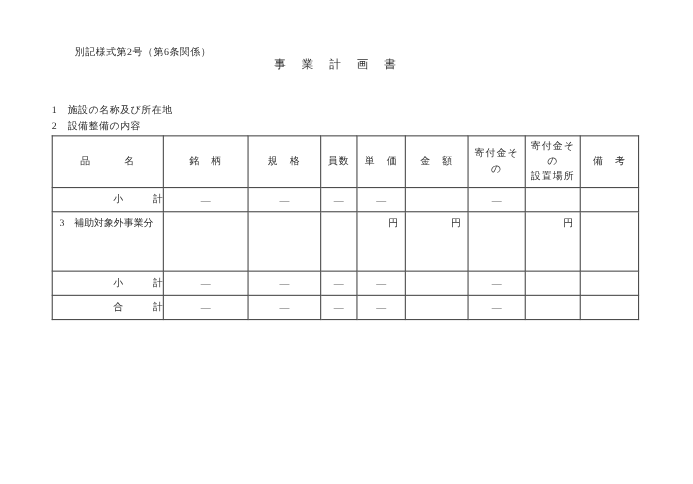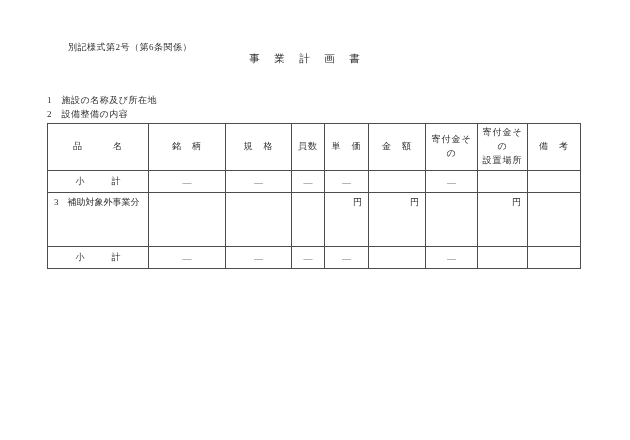--- a/index.html
+++ b/index.html
@@ -43,21 +43,21 @@
   tr.tr-entry1 { height: 83px; }
   tr.tr-sub { height: 22px; }
   tr.tr-entry2 { height: 54px; }
   tr.tr-total { height: 22px; }
 
   td.c-label {
     text-align: left; vertical-align: top;
     padding: 3px 2px 0 6px; white-space: nowrap;
   }
   td.c-sum {
-    text-align: center; vertical-align: middle; white-space: nowrap;
+    text-align: right; vertical-align: middle; white-space: nowrap;
   }
   td.c-yen {
     text-align: right; vertical-align: top;
     padding: 3px 6px 0 0;
   }
   td.c-dash {
     text-align: center; vertical-align: middle; color: #555555;
   }
   td.c-empty { vertical-align: middle; }
 </style>
@@ -131,16 +131,27 @@
         <td class="c-dash">—</td>
         <td class="c-dash">—</td>
         <td class="c-dash">—</td>
         <td class="c-dash">—</td>
         <td class="c-empty"></td>
         <td class="c-dash">—</td>
         <td class="c-empty"></td>
         <td class="c-empty"></td>
       </tr>
 
+      <tr class="tr-total">
+        <td class="c-sum">合　　　計</td>
+        <td class="c-dash">—</td>
+        <td class="c-dash">—</td>
+        <td class="c-dash">—</td>
+        <td class="c-dash">—</td>
+        <td class="c-empty"></td>
+        <td class="c-dash">—</td>
+        <td class="c-empty"></td>
+        <td class="c-empty"></td>
+      </tr>
     </tbody>
   </table>
 
 </div>
 
 </body></html>

